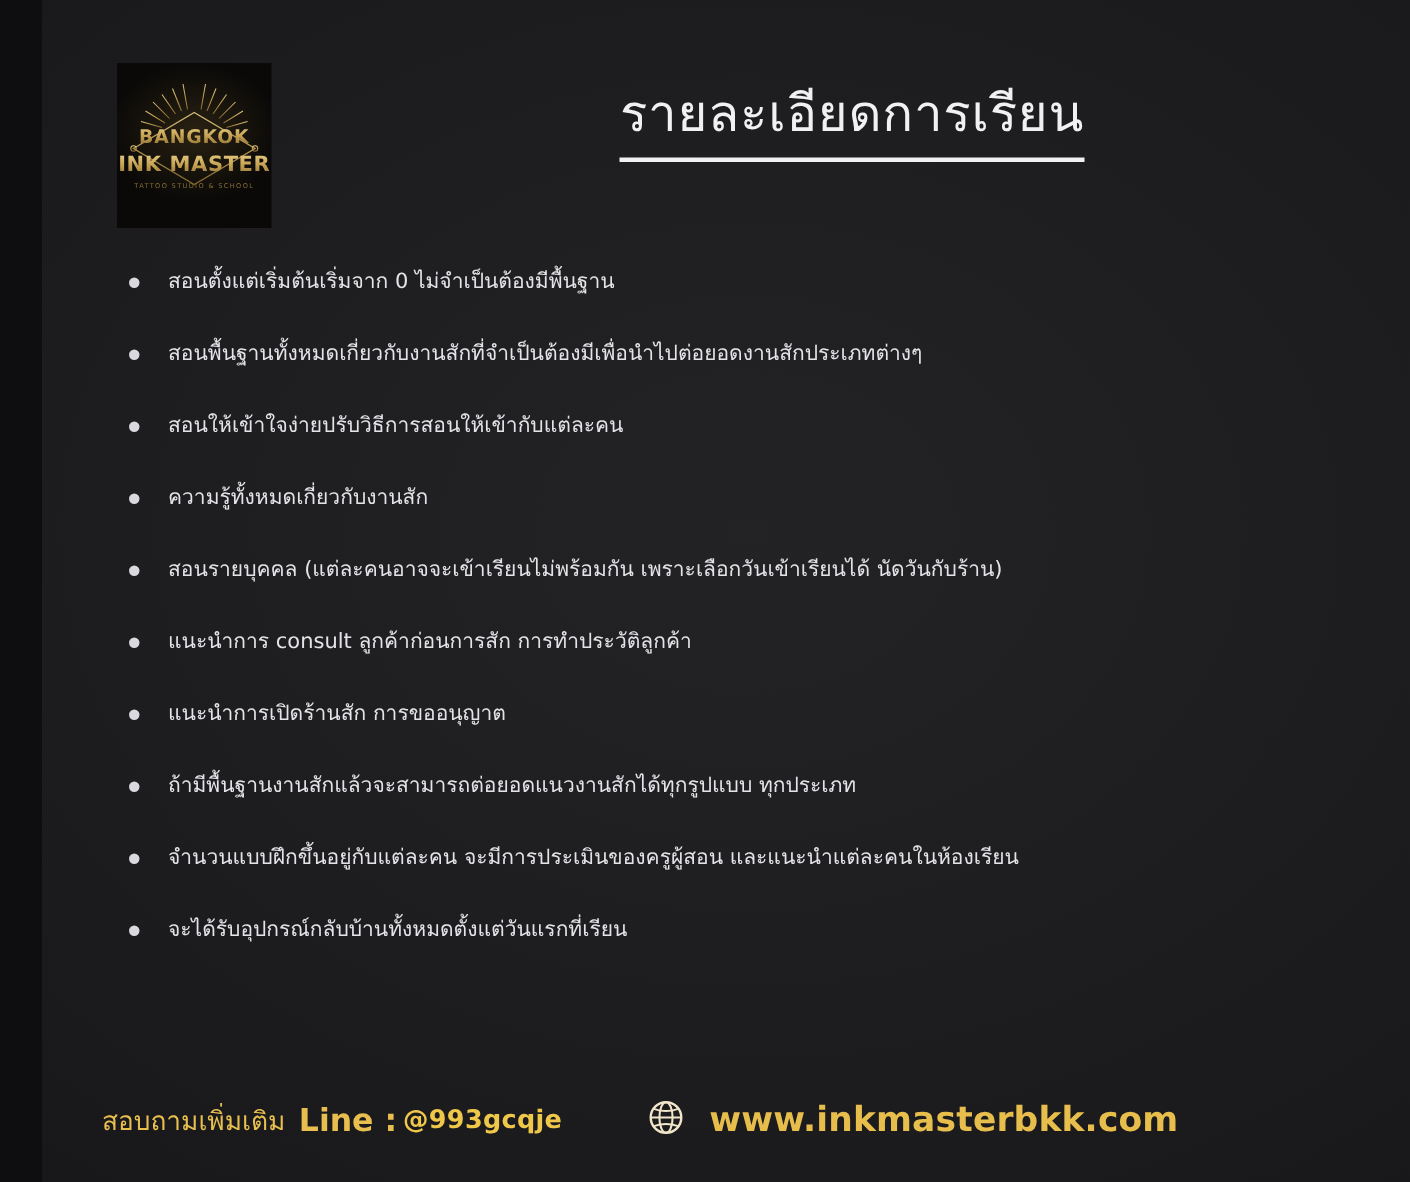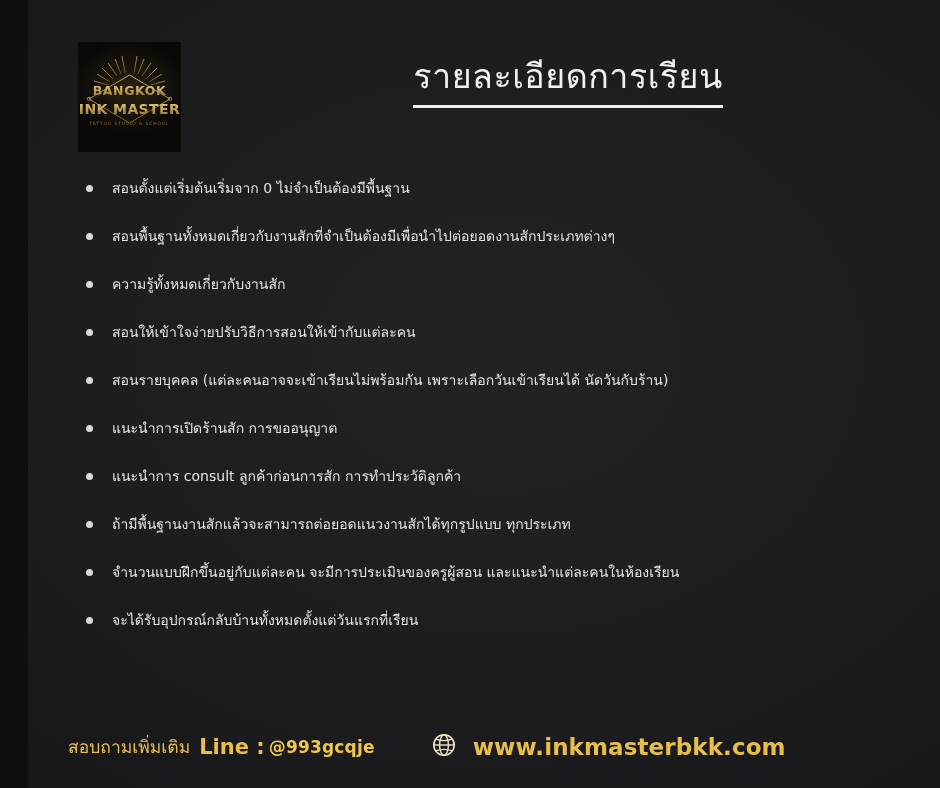--- a/index.html
+++ b/index.html
@@ -201,37 +201,37 @@
     <li class="list-item">
       <span class="dot"></span>
       <span>สอนตั้งแต่เริ่มต้นเริ่มจาก 0 ไม่จำเป็นต้องมีพื้นฐาน</span>
     </li>
     <li class="list-item">
       <span class="dot"></span>
       <span>สอนพื้นฐานทั้งหมดเกี่ยวกับงานสักที่จำเป็นต้องมีเพื่อนำไปต่อยอดงานสักประเภทต่างๆ</span>
     </li>
     <li class="list-item">
       <span class="dot"></span>
+      <span>สอนให้เข้าใจง่ายปรับวิธีการสอนให้เข้ากับแต่ละคน</span>
+    </li>
+    <li class="list-item">
+      <span class="dot"></span>
       <span>ความรู้ทั้งหมดเกี่ยวกับงานสัก</span>
     </li>
     <li class="list-item">
       <span class="dot"></span>
-      <span>สอนให้เข้าใจง่ายปรับวิธีการสอนให้เข้ากับแต่ละคน</span>
-    </li>
-    <li class="list-item">
-      <span class="dot"></span>
       <span>สอนรายบุคคล (แต่ละคนอาจจะเข้าเรียนไม่พร้อมกัน เพราะเลือกวันเข้าเรียนได้ นัดวันกับร้าน)</span>
     </li>
     <li class="list-item">
       <span class="dot"></span>
+      <span>แนะนำการ consult ลูกค้าก่อนการสัก การทำประวัติลูกค้า</span>
+    </li>
+    <li class="list-item">
+      <span class="dot"></span>
       <span>แนะนำการเปิดร้านสัก การขออนุญาต</span>
-    </li>
-    <li class="list-item">
-      <span class="dot"></span>
-      <span>แนะนำการ consult ลูกค้าก่อนการสัก การทำประวัติลูกค้า</span>
     </li>
     <li class="list-item">
       <span class="dot"></span>
       <span>ถ้ามีพื้นฐานงานสักแล้วจะสามารถต่อยอดแนวงานสักได้ทุกรูปแบบ ทุกประเภท</span>
     </li>
     <li class="list-item">
       <span class="dot"></span>
       <span>จำนวนแบบฝึกขึ้นอยู่กับแต่ละคน จะมีการประเมินของครูผู้สอน และแนะนำแต่ละคนในห้องเรียน</span>
     </li>
     <li class="list-item">

